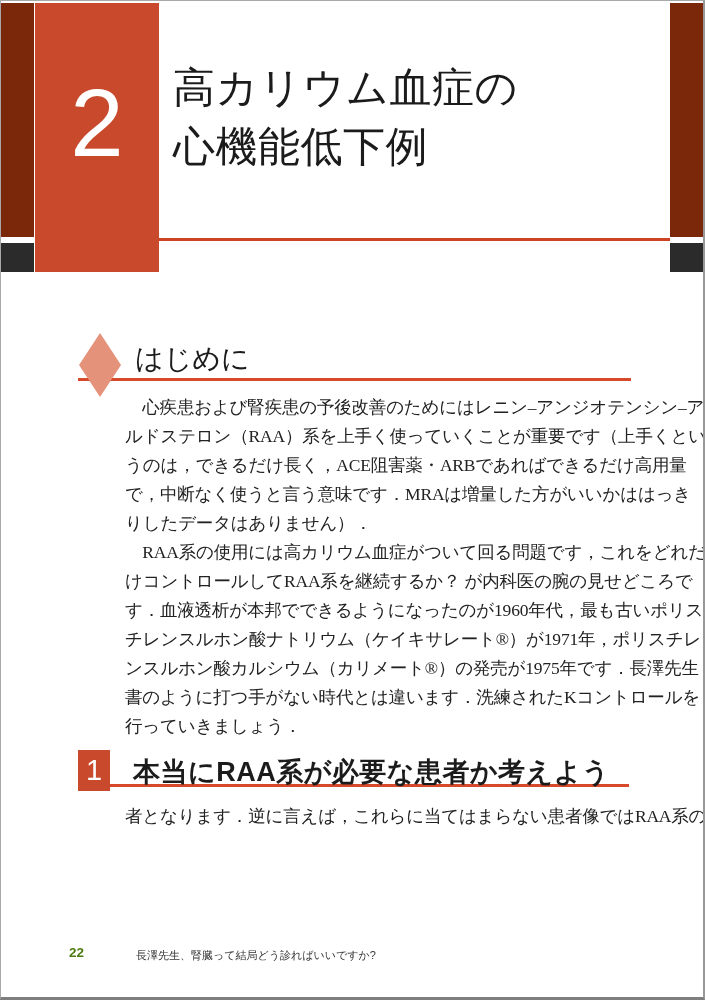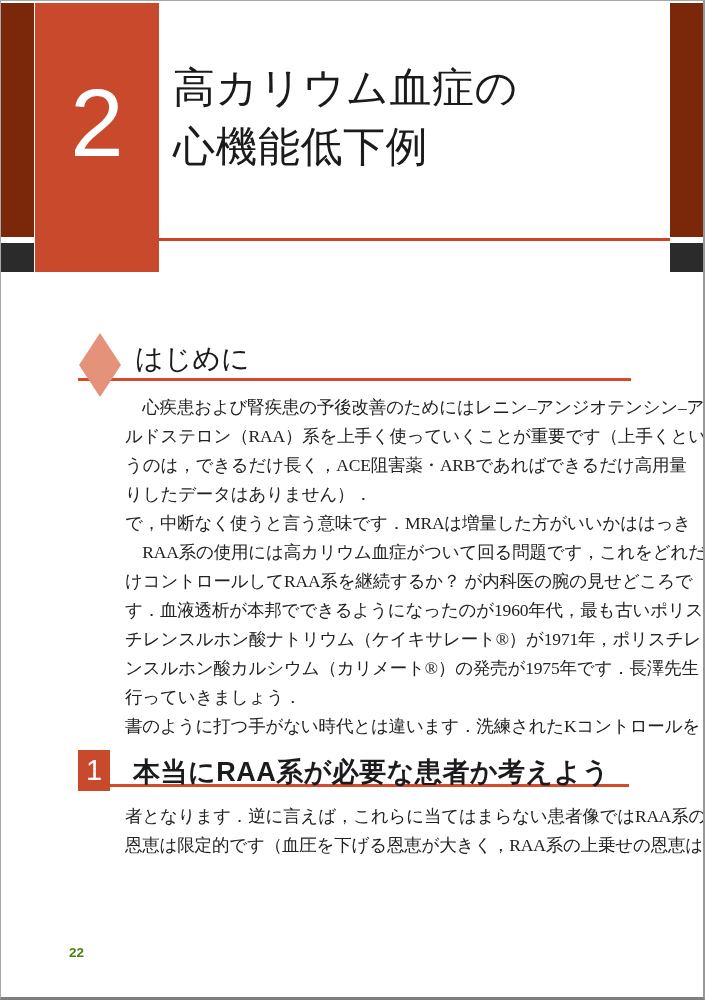--- a/index.html
+++ b/index.html
@@ -104,39 +104,39 @@
   </div>
 
   <div class="abs intro-underline"></div>
   <div class="abs intro-diamond"></div>
   <div class="abs intro-heading">はじめに</div>
 
   <div class="abs para p1">
       <div class="line"><span>　心疾患および腎疾患の予後改善のためにはレニン–アンジオテンシン–ア</span></div>
       <div class="line"><span>ルドステロン（RAA）系を上手く使っていくことが重要です（上手くとい</span></div>
       <div class="line"><span>うのは，できるだけ長く，ACE阻害薬・ARBであればできるだけ高用量</span></div>
+      <div class="line"><span>で，中断なく使うと言う意味です．MRAは増量した方がいいかははっき</span></div>
       <div class="line"><span>りしたデータはありません）．</span></div>
-      <div class="line"><span>で，中断なく使うと言う意味です．MRAは増量した方がいいかははっき</span></div>
     </div>
   <div class="abs para p2">
       <div class="line"><span>　RAA系の使用には高カリウム血症がついて回る問題です，これをどれだ</span></div>
       <div class="line"><span>けコントロールしてRAA系を継続するか？ が内科医の腕の見せどころで</span></div>
       <div class="line"><span>す．血液透析が本邦でできるようになったのが1960年代，最も古いポリス</span></div>
       <div class="line"><span>チレンスルホン酸ナトリウム（ケイキサレート®）が1971年，ポリスチレ</span></div>
       <div class="line"><span>ンスルホン酸カルシウム（カリメート®）の発売が1975年です．長澤先生</span></div>
+      <div class="line"><span>書のように打つ手がない時代とは違います．洗練されたKコントロールを</span></div>
       <div class="line"><span>行っていきましょう．</span></div>
-      <div class="line"><span>書のように打つ手がない時代とは違います．洗練されたKコントロールを</span></div>
     </div>
 
   <div class="abs sec1-underline"></div>
   <div class="abs sec1-box">
     <span class="sec1-num">1</span>
   </div>
   <div class="abs sec1-title">本当にRAA系が必要な患者か考えよう</div>
 
   <div class="abs para p3">
       <div class="line"><span>者となります．逆に言えば，これらに当てはまらない患者像ではRAA系の</span></div>
-      <div class="line"><span>恩恵は限定的です（血圧を下げる恩恵が大きく，RAA系の上乗せの恩恵は</span></div>
     </div>
 
   <div class="abs footer-page-num">22</div>
+  <div class="abs footer-book-title">長澤先生、腎臓って結局どう診ればいいですか?</div>
 
 </div>
 
 </body></html>

